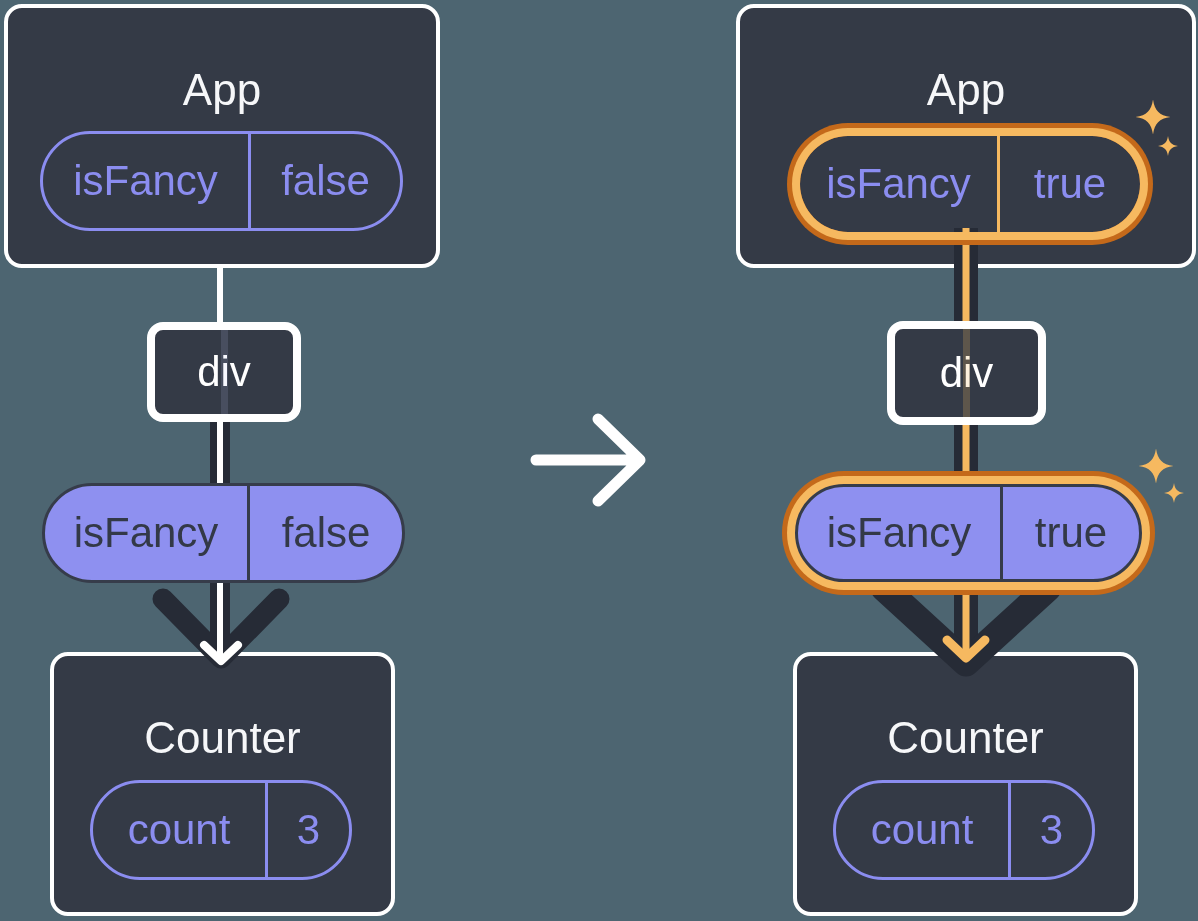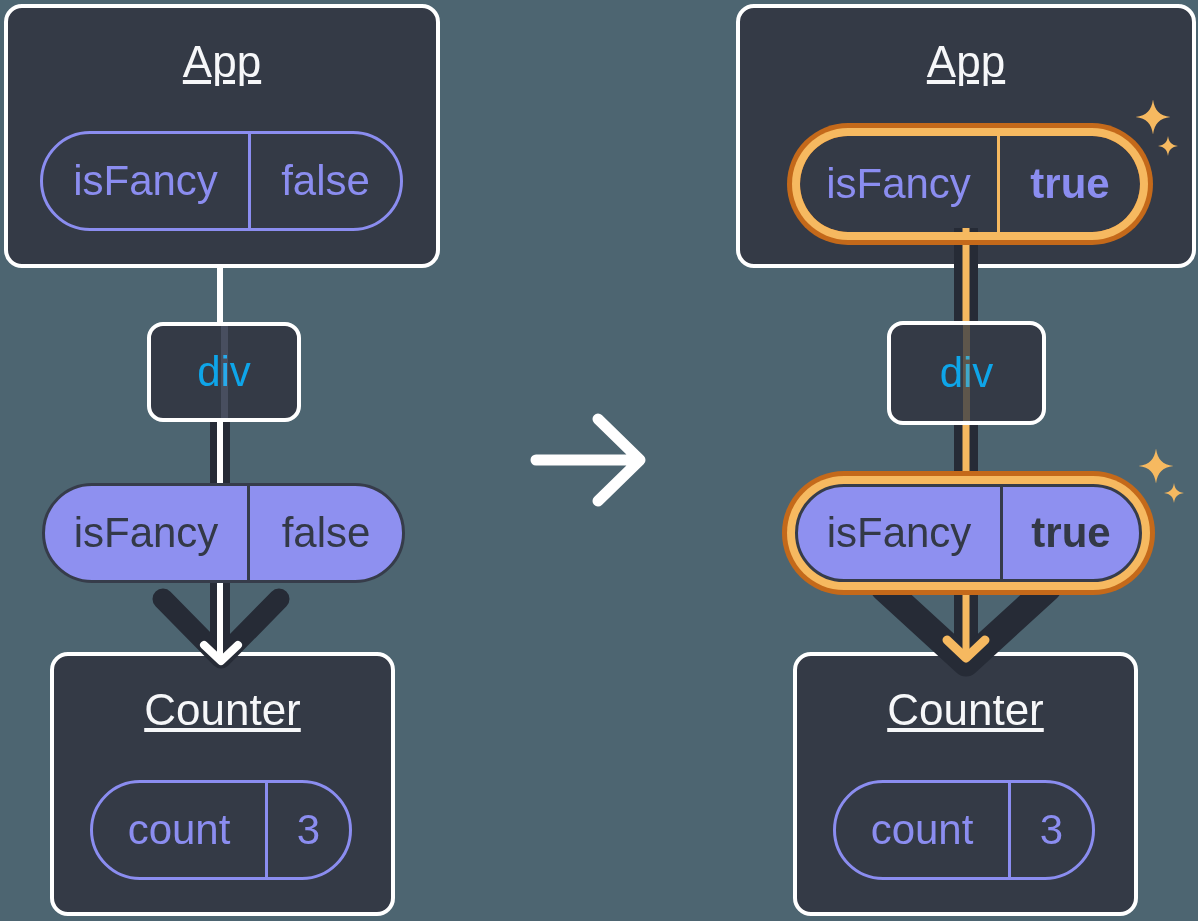--- a/index.html
+++ b/index.html
@@ -8,29 +8,29 @@
     background:#4D6571;
     font-family:"Liberation Sans", sans-serif;
     -webkit-font-smoothing:antialiased;
   }
   .card {
     position:absolute; box-sizing:border-box;
     background:#343A46; border:4px solid #FFFFFF; border-radius:18px;
     z-index:1;
   }
   .card-title {
-    position:absolute; left:0; right:0; top:28px;
+    position:absolute; left:0; right:0; top:56px;
     text-align:center; color:#F6F7F9;
-    font-size:44px; line-height:52px; font-weight:400;text-decoration:underline;
+    font-size:44px; line-height:52px; font-weight:400;
   }
   .dom-node {
     position:absolute; box-sizing:border-box;
-    background:#343A46; border:4px solid #ffffff; border-radius:16px;
+    background:#343A46; border:8px solid #ffffff; border-radius:16px;
     display:flex; align-items:center; justify-content:center;
-    color:#0ea5e9; font-size:42px; z-index:3;
+    color:#ffffff; font-size:42px; z-index:3;
   }
   .pass-stripe {
     position:absolute; top:0; bottom:0; width:7px; left:50%;
     margin-left:-3.5px; pointer-events:none;
   }
   .stripe-light  { background:rgba(195,205,245,0.14); }
   .stripe-orange { background:rgba(246,185,96,0.22); }
 
   .pill {
     position:absolute; box-sizing:border-box; display:flex;
@@ -51,21 +51,21 @@
     box-shadow:0 0 0 8px #F6B960, 0 0 0 13px #C4691A;
   }
   .pill-hl-outline .cell + .cell { border-left:3px solid #F6B960; }
 
   .pill-hl-filled {
     background:#8E90F0; border:3px solid #363C4A; color:#333947; overflow:visible;
     box-shadow:0 0 0 8px #F6B960, 0 0 0 13px #C4691A;
   }
   .pill-hl-filled .cell + .cell { border-left:3px solid #363C4A; }
 
-  .bold { font-weight:700; }
+  .bold { font-weight:400; }
 
   .layer { position:absolute; left:0; top:0; pointer-events:none; }
   .z2 { z-index:2; } .z4 { z-index:4; }
 </style>
 </head>
 <body>
 
 <div id="canvas">
 
   <div class="card" style="left:4px; top:4px; width:436px; height:264px;">

